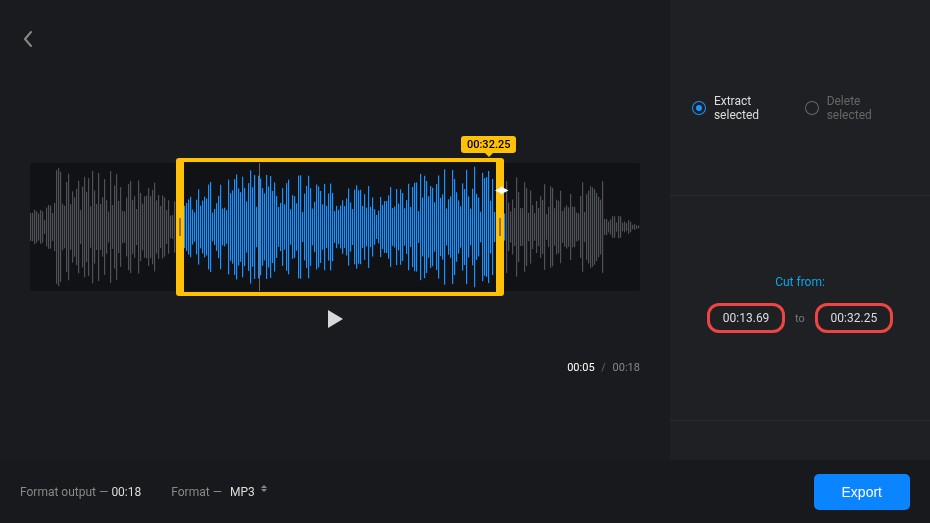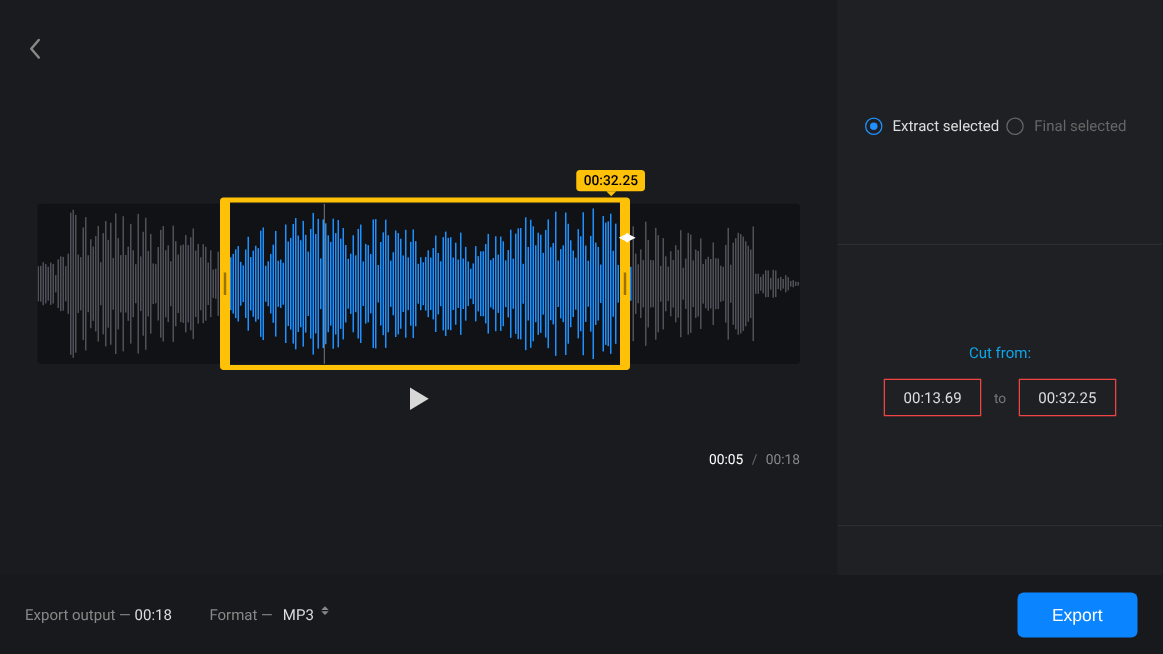--- a/index.html
+++ b/index.html
@@ -205,22 +205,22 @@
   }
   .cut-inputs {
     display:flex;
     align-items:center;
     justify-content:center;
     gap:10px;
   }
   .cut-box {
     width:78px;
     height:30px;
-    border:1px solid #ef4444;
-    border-radius:0;
+    border:3px solid #ef4444;
+    border-radius:12px;
     display:flex;
     align-items:center;
     justify-content:center;
     font-size:12px;
     color:#ddd;
     background:transparent;
     cursor:text;
   }
   .to-lbl { font-size:11px; color:#777; }
 
@@ -624,42 +624,42 @@
 </div>
 
 <div class="side-panel">
   <div class="radio-row">
     <div class="radio sel">
       <span class="radio-ind"></span>
       <span class="lbl">Extract selected</span>
     </div>
     <div class="radio dim">
       <span class="radio-ind"></span>
-      <span class="lbl">Final selected</span>
+      <span class="lbl">Delete selected</span>
     </div>
   </div>
 
   <div class="divider" style="top:195px"></div>
 
   <div class="cut-section">
     <div class="cut-title">Cut from:</div>
     <div class="cut-inputs">
       <div class="cut-box">00:13.69</div>
       <span class="to-lbl">to</span>
       <div class="cut-box">00:32.25</div>
     </div>
   </div>
 
   <div class="divider" style="top:420px"></div>
 
 </div>
 
 <div class="bottom-bar">
   <div class="final-out">
-    <span>Export output —</span>
+    <span>Format output —</span>
     <span class="v">00:18</span>
   </div>
   <div class="fmt">
     <span>Format  —</span>
     <span class="fmt-val">
       <span>MP3</span>
       <span class="chev">
         <span class="up"></span>
           <span class="dn"></span>
       </span>

